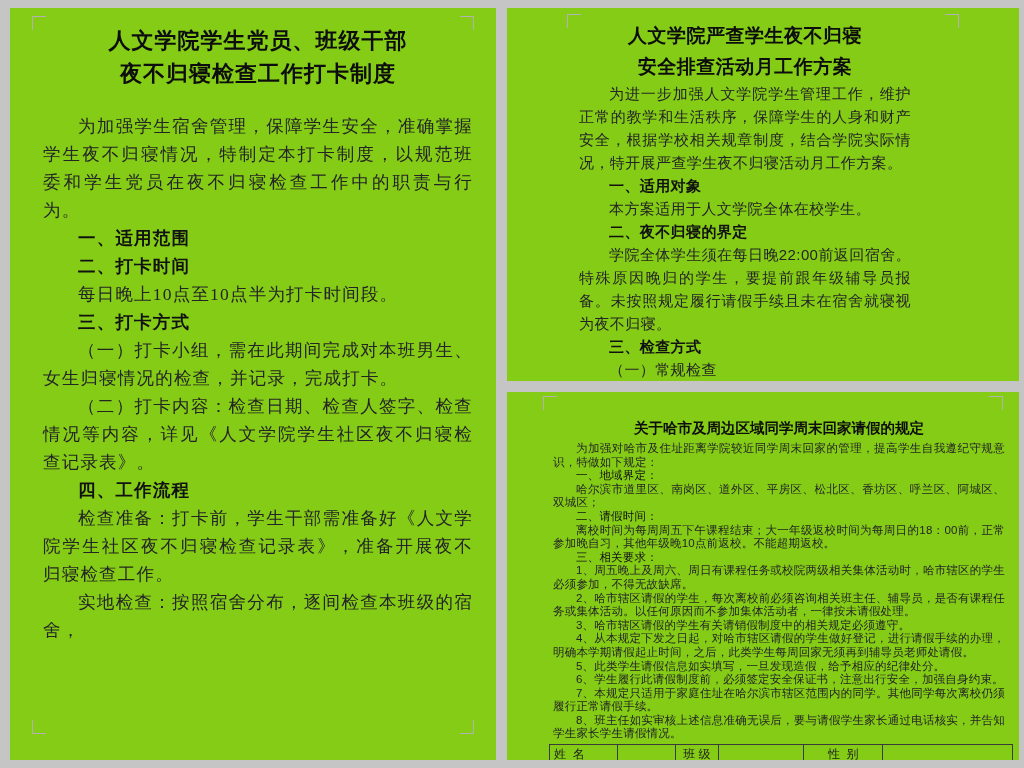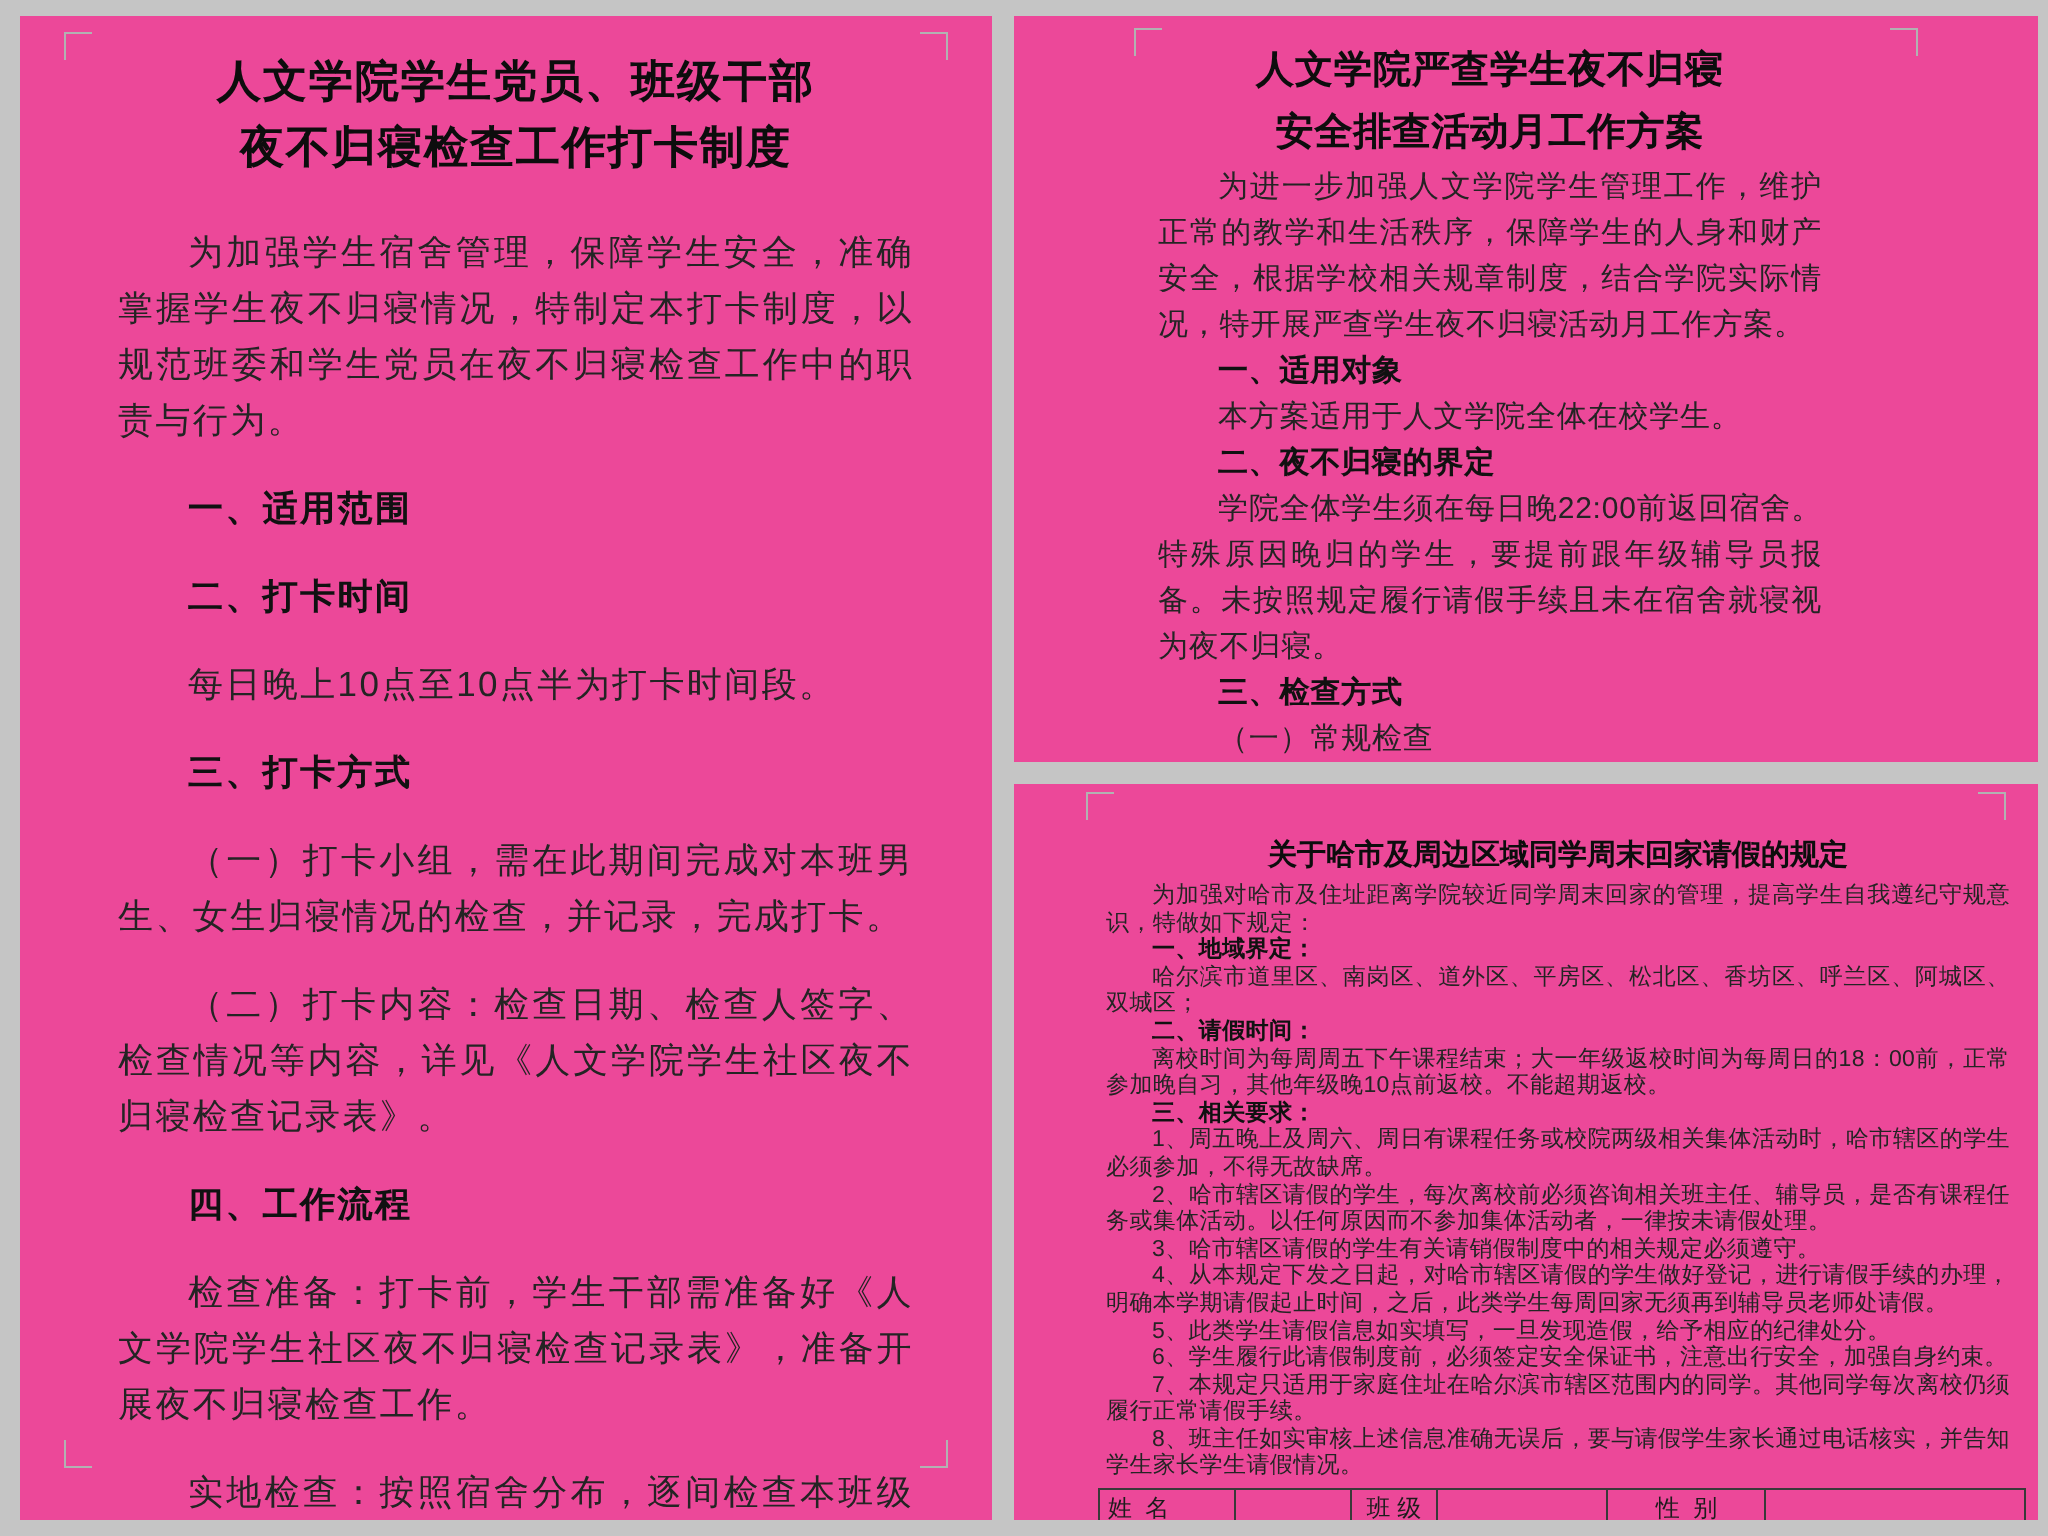--- a/index.html
+++ b/index.html
@@ -2,42 +2,42 @@
 <html><head>
 <meta charset="utf-8">
 <style>
   html,body{margin:0;padding:0;}
   body{
     width:1024px;height:768px;position:relative;overflow:hidden;
     background:#c5c5c5;
     font-family:"Liberation Sans","DejaVu Sans",sans-serif;
     color:#1f1f1f;
   }
-  .page{position:absolute;background:#ec4899;}
+  .page{position:absolute;background:#84cc16;}
   #pageA{left:10px;top:8px;width:486px;height:752px;overflow:hidden;}
   #pageB{left:507px;top:8px;width:512px;height:373px;overflow:hidden;}
   #pageC{left:507px;top:392px;width:512px;height:368px;overflow:hidden;}
 
   
   .mark{position:absolute;width:13px;height:13px;}
   .mark.tl{border-left:1.5px solid #b2b2b2;border-top:1.5px solid #b2b2b2;}
   .mark.tr{border-right:1.5px solid #b2b2b2;border-top:1.5px solid #b2b2b2;}
   .mark.bl{border-left:1.5px solid #b2b2b2;border-bottom:1.5px solid #b2b2b2;}
   .mark.br{border-right:1.5px solid #b2b2b2;border-bottom:1.5px solid #b2b2b2;}
 
   
   #pageA .content{padding:16px 23px 0 33px;}
   #pageA .doc-title{
     text-align:center;font-weight:bold;color:#0d0d0d;
     font-size:22px;line-height:33px;letter-spacing:1px;
   }
   #pageA .paras{margin-top:22px;}
   #pageA .para{
-    margin:16px;font-size:17.5px;line-height:28px;letter-spacing:1.2px;
-    text-align:justify;text-indent:2em;color:#242424;
+    margin:0;font-size:17.5px;line-height:28px;letter-spacing:1.2px;
+    text-align:justify;text-indent:2em;color:#242424;font-family:Liberation Serif, serif;
   }
   #pageA .para.heading{font-weight:bold;color:#111;}
 
   
   #pageB .content{padding:12px 108px 0 72px;}
   #pageB .doc-title{
     text-align:center;font-weight:bold;color:#0d0d0d;
     font-size:19px;line-height:31px;letter-spacing:0.5px;
   }
   #pageB .paras{}
@@ -51,21 +51,21 @@
   #pageC .content{padding:8px 14px 0 46px;margin-top:18px;}
   #pageC .doc-title{
     text-align:center;font-weight:bold;color:#0d0d0d;
     font-size:14.5px;line-height:20px;
   }
   #pageC .paras{margin-top:4px;}
   #pageC .para{
     margin:0;font-size:11.5px;line-height:13.6px;letter-spacing:0.2px;
     text-align:justify;text-indent:2em;color:#242424;
   }
-  #pageC .para.heading{font-weight:bold;color:#111;}
+  #pageC .para.heading{font-weight:normal;color:#111;}
 
   
   .form-table{
     margin-top:3px;margin-left:-4px;width:calc(100% + 11px);
     border-top:1px solid #3a3a3a;border-left:1px solid #3a3a3a;text-align:right;
   }
   .form-table .trow{display:flex;}
   .form-table .cell{
     border-right:1px solid #3a3a3a;border-bottom:1px solid #3a3a3a;
     box-sizing:border-box;font-size:12px;color:#1c1c1c;

